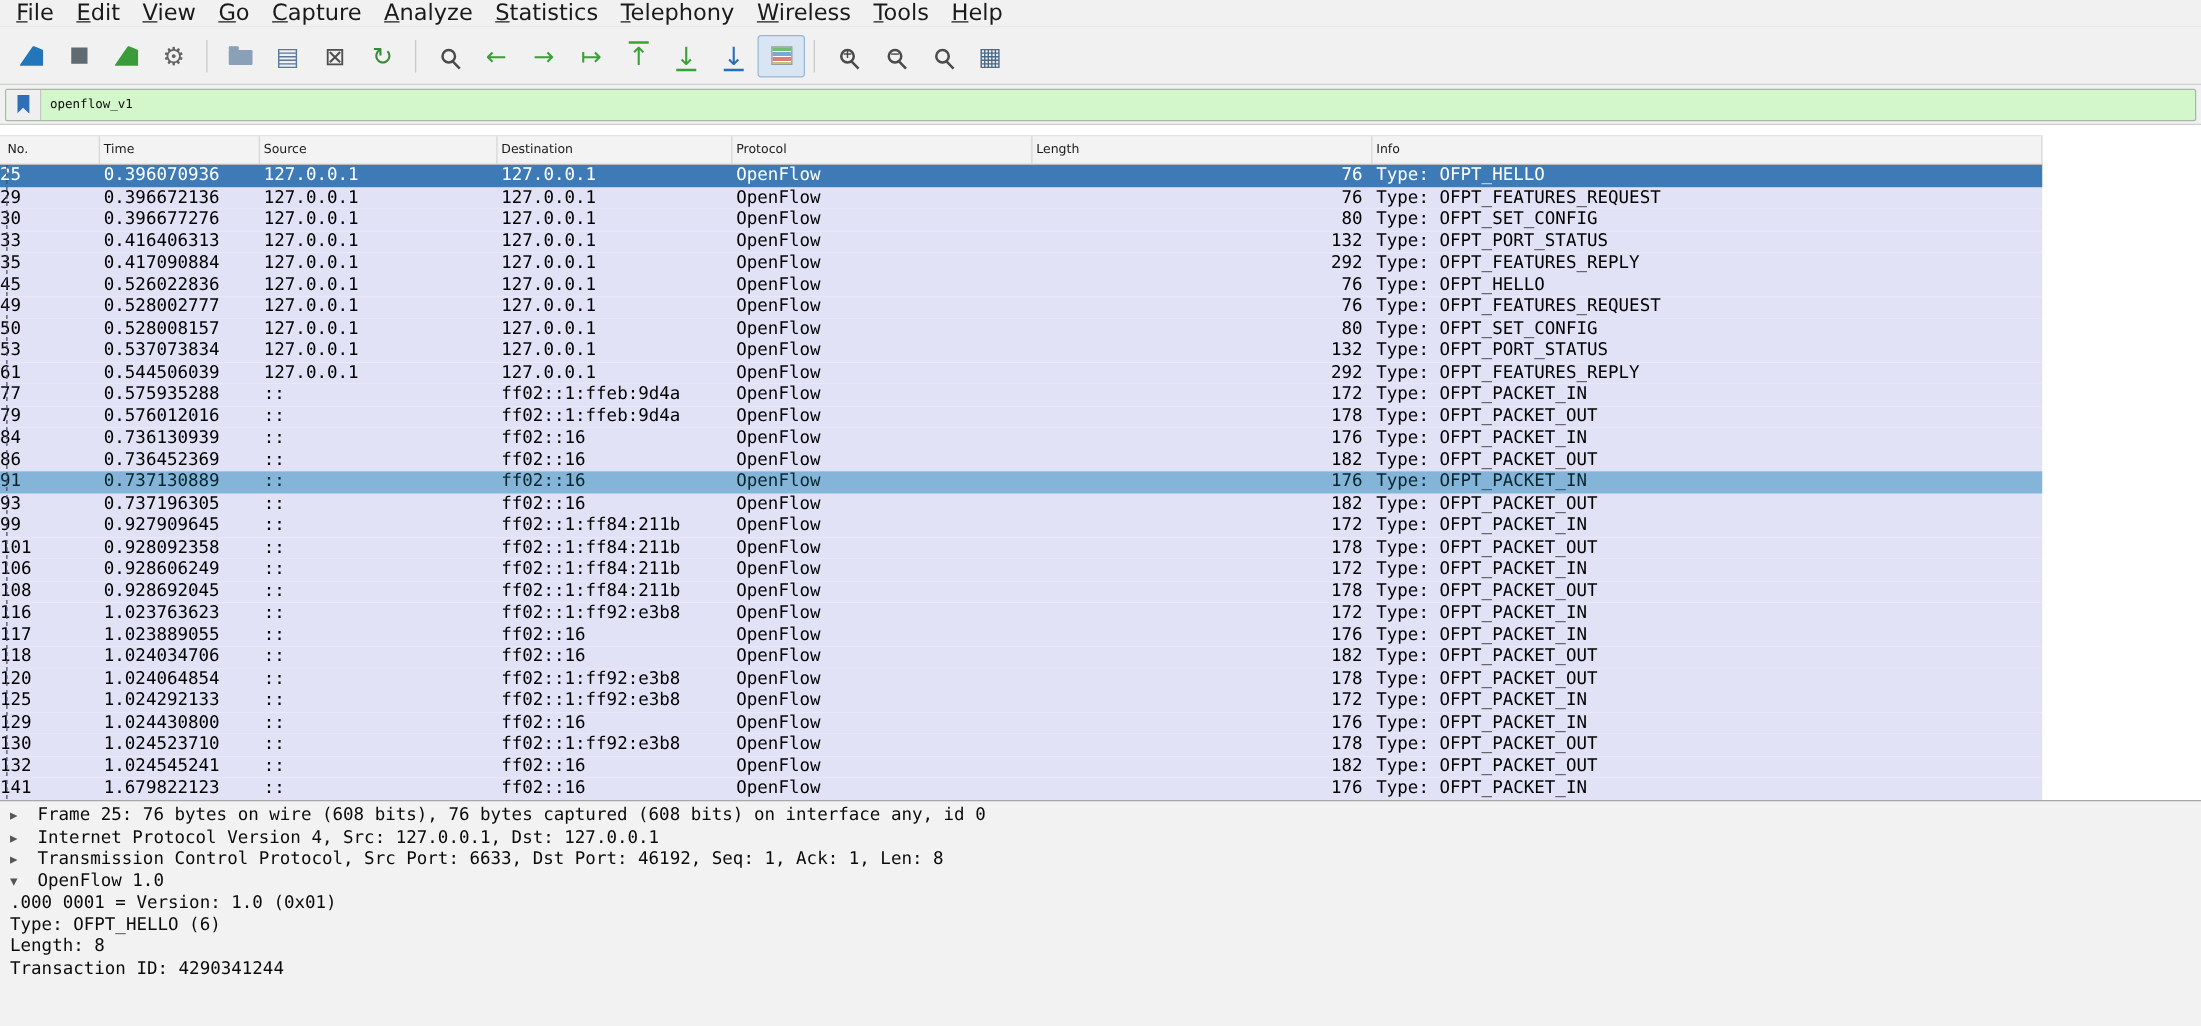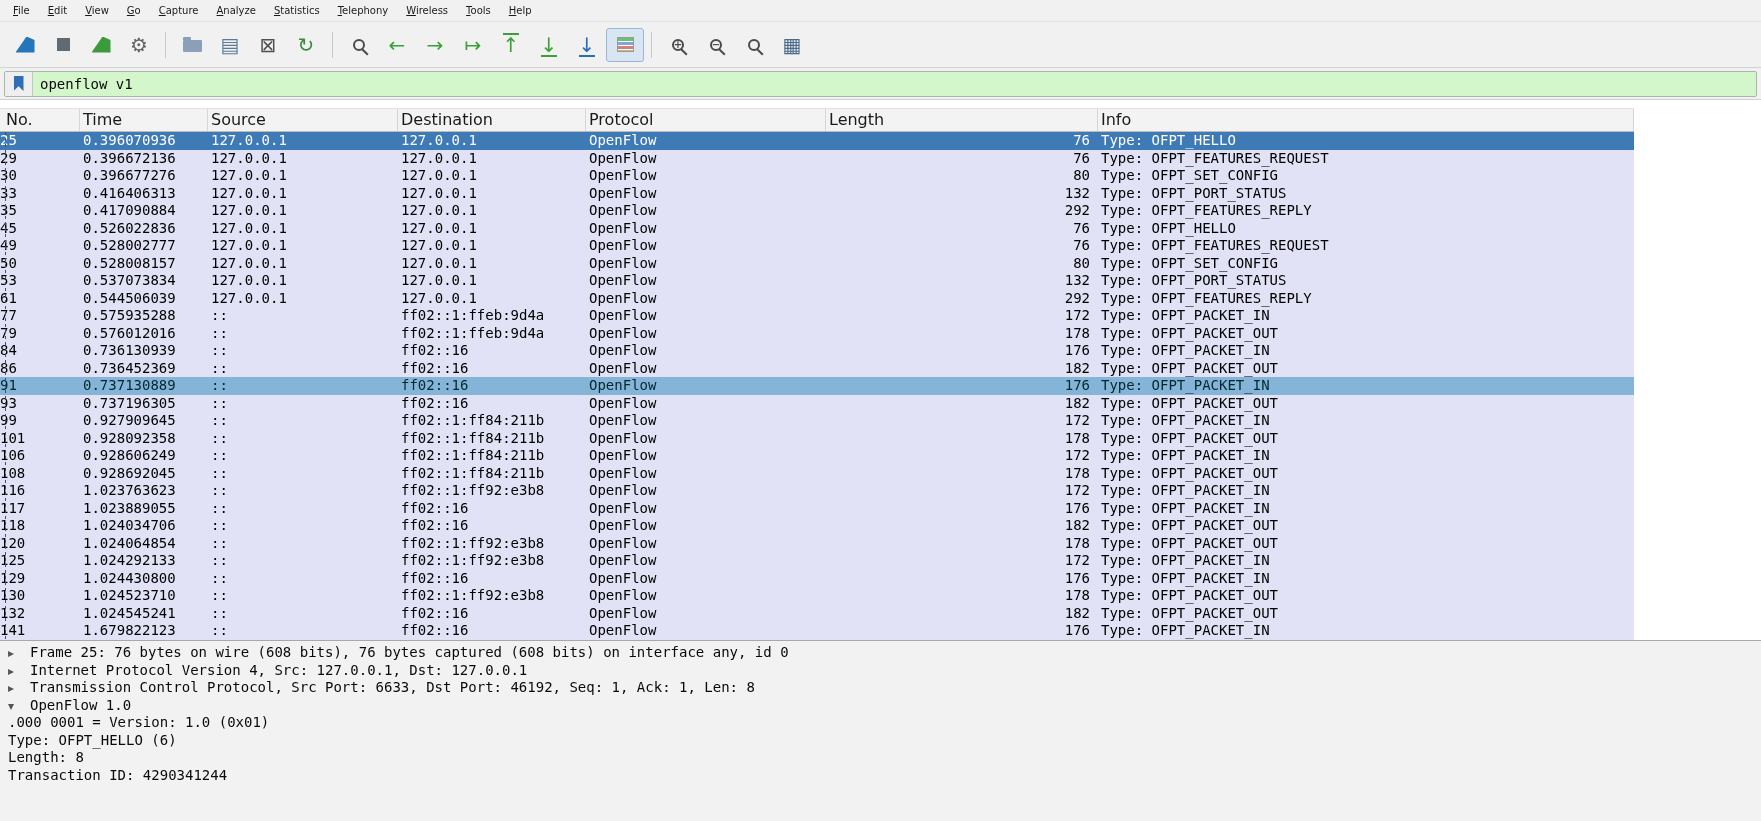--- a/index.html
+++ b/index.html
@@ -3,21 +3,21 @@
 <meta charset="utf-8">
 <style>
   * { box-sizing: border-box; margin: 0; padding: 0; }
   html, body { width: 1761px; height: 821px; overflow: hidden; background: #ffffff; }
   body { font-family: "DejaVu Sans", "Liberation Sans", sans-serif; font-size: 14px; color: #111; }
 
   .app { display: flex; flex-direction: column; width: 1761px; height: 821px; }
 
   
   .menubar { height: 22px; background: #f1f1f1; display: flex; align-items: center; padding-left: 4px; border-bottom: 1px solid #e4e4e4; flex: none; }
-  .menu-item { padding: 0 9px; height: 22px; line-height: 21px; font-size: 10px; color: #1a1a1a; cursor: default; white-space: nowrap; }
+  .menu-item { padding: 0 9px; height: 22px; line-height: 21px; font-size: 18px; color: #1a1a1a; cursor: default; white-space: nowrap; }
   .menu-item u { text-decoration: underline; }
 
   
   .toolbar { height: 46px; background: #f1f1f1; border-bottom: 1px solid #d2d2d2; display: flex; align-items: center; padding-left: 6px; flex: none; }
   .tb-btn { width: 38px; height: 34px; border: 1px solid transparent; background: transparent; display: inline-flex; align-items: center; justify-content: center; border-radius: 3px; cursor: default; flex: none; }
   .tb-btn.active { background: #d8e6f4; border-color: #9ab6d4; }
   .tb-sep { width: 1px; height: 26px; background: #c8c8c8; margin: 0 7px; flex: none; }
   .tb-icon { position: relative; display: inline-flex; align-items: center; justify-content: center; }
   .i-glyph { font-size: 20px; line-height: 1; min-width: 22px; text-align: center; font-family: "DejaVu Sans", sans-serif; }
   .i-glyph.bar-top::before { content: ""; position: absolute; top: -2px; left: 3px; right: 3px; height: 2px; background: currentColor; }
@@ -29,25 +29,25 @@
   .i-mag { width: 12px; height: 12px; border: 2px solid currentColor; border-radius: 50%; position: relative; }
   .i-mag::after { content: ""; position: absolute; right: -6px; bottom: -4px; width: 8px; height: 2px; background: currentColor; transform: rotate(45deg); }
   .i-mag .sign { position: absolute; top: 50%; left: 50%; transform: translate(-50%, -54%); font: bold 10px/1 "DejaVu Sans", sans-serif; color: currentColor; }
   .i-colorize { width: 17px; height: 15px; border: 1px solid #9a9a9a; background: linear-gradient(to bottom, #6cc26c 0 3px, #ffffff 3px 4px, #7ea6d8 4px 7px, #ffffff 7px 8px, #d87e7e 8px 11px, #ffffff 11px 12px, #c2c27a 12px 15px); }
 
   
   .filterbar { height: 32px; background: #f1f1f1; border-bottom: 1px solid #cfcfcf; display: flex; align-items: center; padding: 3px 4px; flex: none; }
   .filter-input-wrap { flex: 1; height: 26px; border: 1px solid #a8b8a8; border-radius: 2px; background: var(--filter-bg, #d3f7ca); display: flex; align-items: stretch; overflow: hidden; }
   .bookmark-btn { width: 28px; background: #efefef; border: none; border-right: 1px solid #c6c6c6; display: flex; align-items: center; justify-content: center; cursor: default; flex: none; }
   .i-bookmark { width: 10px; height: 15px; background: #2f6fb8; clip-path: polygon(0 0, 100% 0, 100% 100%, 50% 68%, 0 100%); display: inline-block; }
-  .filter-input { flex: 1; border: none; outline: none; background: transparent; padding: 0 7px; font-family: "DejaVu Sans Mono", "Liberation Mono", monospace; font-size: 14px; color: #0a0a0a; }
+  .filter-input { flex: 1; border: none; outline: none; background: transparent; padding: 0 7px; font-family: "DejaVu Sans Mono", "Liberation Mono", monospace; font-size: 10px; color: #0a0a0a; }
 
   
   .packet-list { flex: none; background: #ffffff; padding-top: 8px; }
-  .pl-header { width: 1634px; height: 24px; background: #f3f3f3; border-bottom: 1px solid #bcbcbc; border-top: 1px solid #e2e2e2; display: flex; font-size: 16px; color: #1a1a1a; }
+  .pl-header { width: 1634px; height: 24px; background: #f3f3f3; border-bottom: 1px solid #bcbcbc; border-top: 1px solid #e2e2e2; display: flex; font-size: 10px; color: #1a1a1a; }
   .pl-header .pl-col { border-right: 1px solid #d6d6d6; line-height: 22px; white-space: nowrap; overflow: hidden; }
   .pl-rows { position: relative; width: 1634px; height: 508px; overflow: hidden; background: #ffffff; font-family: "DejaVu Sans Mono", "Liberation Mono", monospace; font-size: 14px; }
   .pl-rows::before { content: ""; position: absolute; z-index: 2; left: 5px; top: 0; height: 100%; width: 1px; background: repeating-linear-gradient(to bottom, #4a4a6a 0 3px, transparent 3px 6px); }
   .pl-row { display: flex; height: 17.5px; line-height: 17.5px; background: var(--row-bg, #e2e2f7); color: #000; white-space: pre; }
   .pl-row.selected { background: var(--sel-bg, #3d7ab6); color: #ffffff; }
   .pl-row.highlighted { background: var(--hi-bg, #84b5d8); color: #05262e; }
   .pl-col { flex: none; overflow: hidden; white-space: pre; padding-left: 3px; }
   .hcol-0 { width: 80px; text-align: left; padding-right: 6px; padding-left: 0; }
   .hcol-1 { width: 128px; }
   .hcol-2 { width: 190px; }

